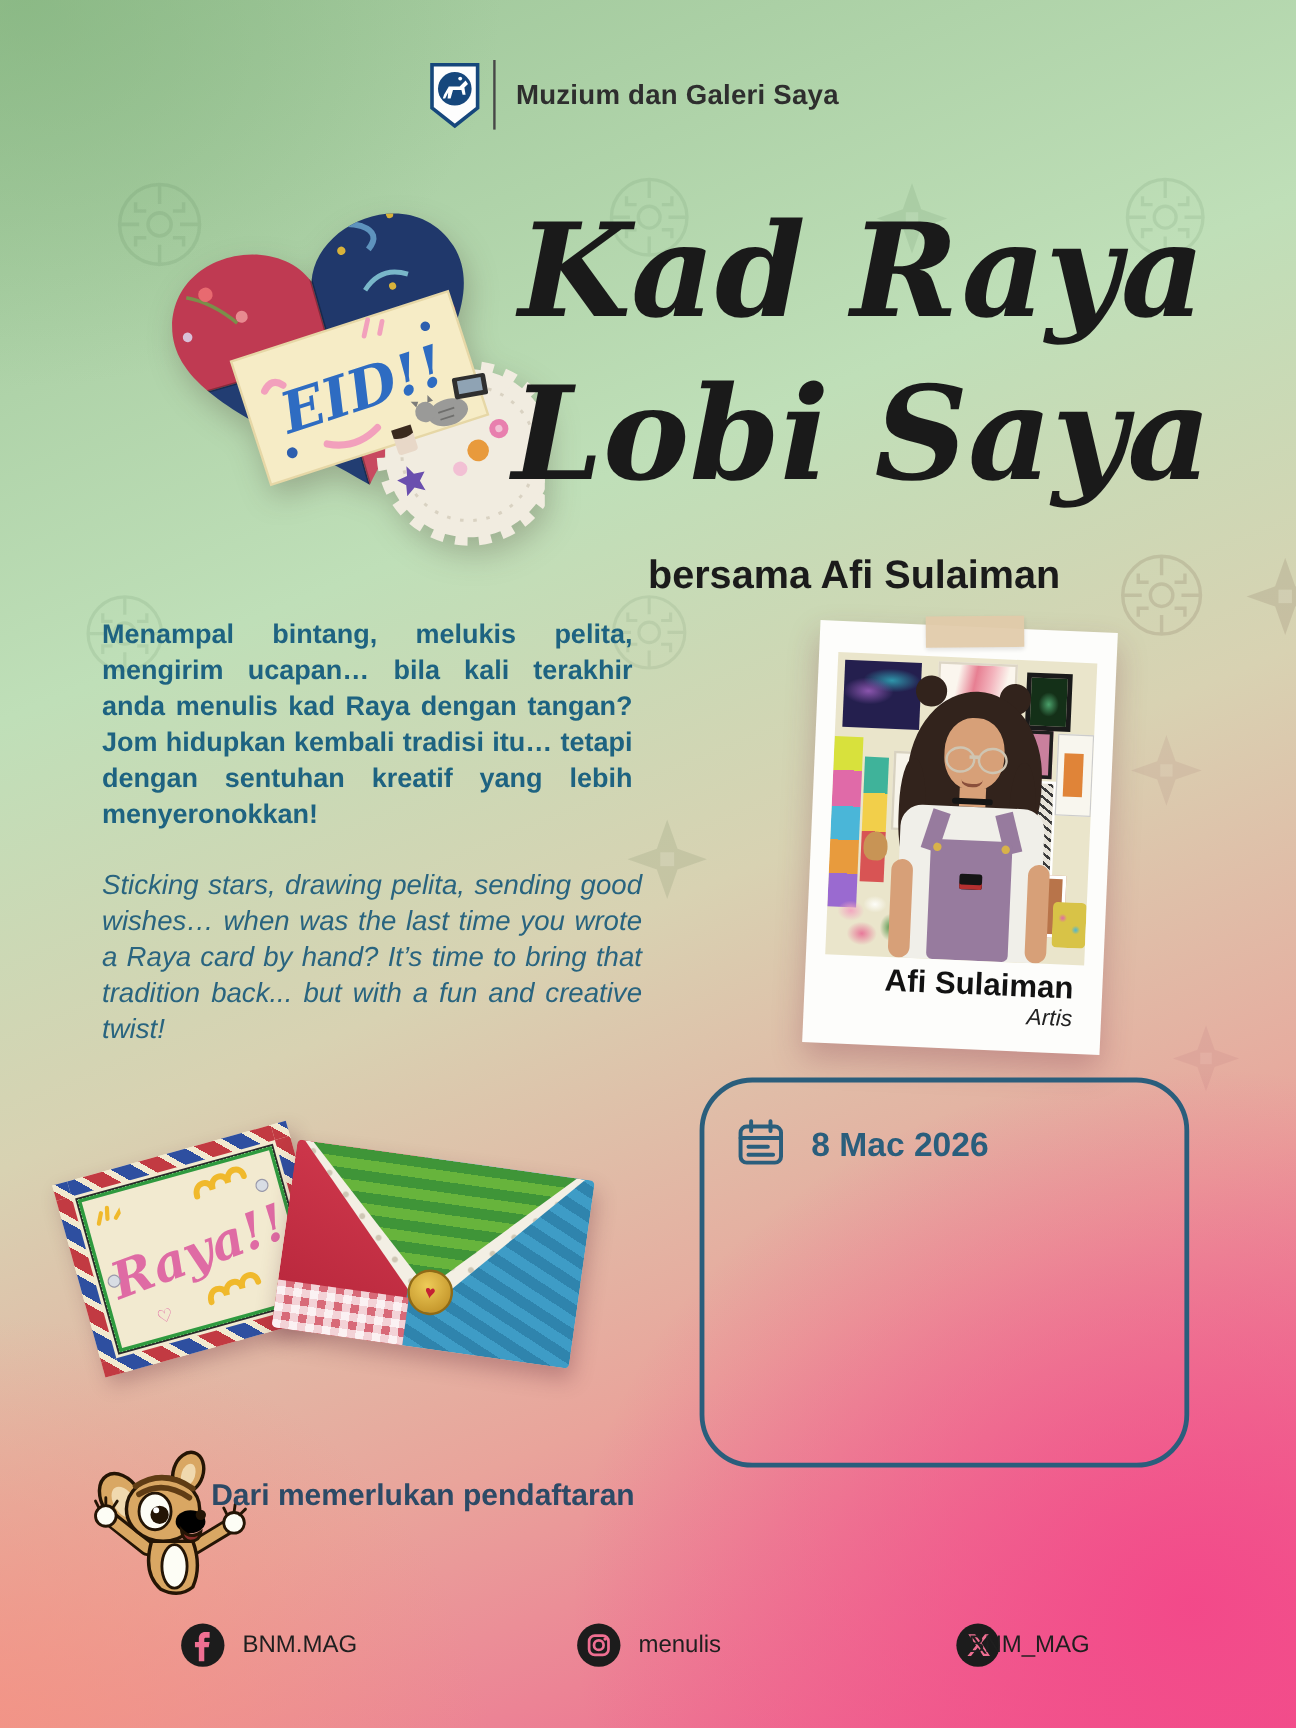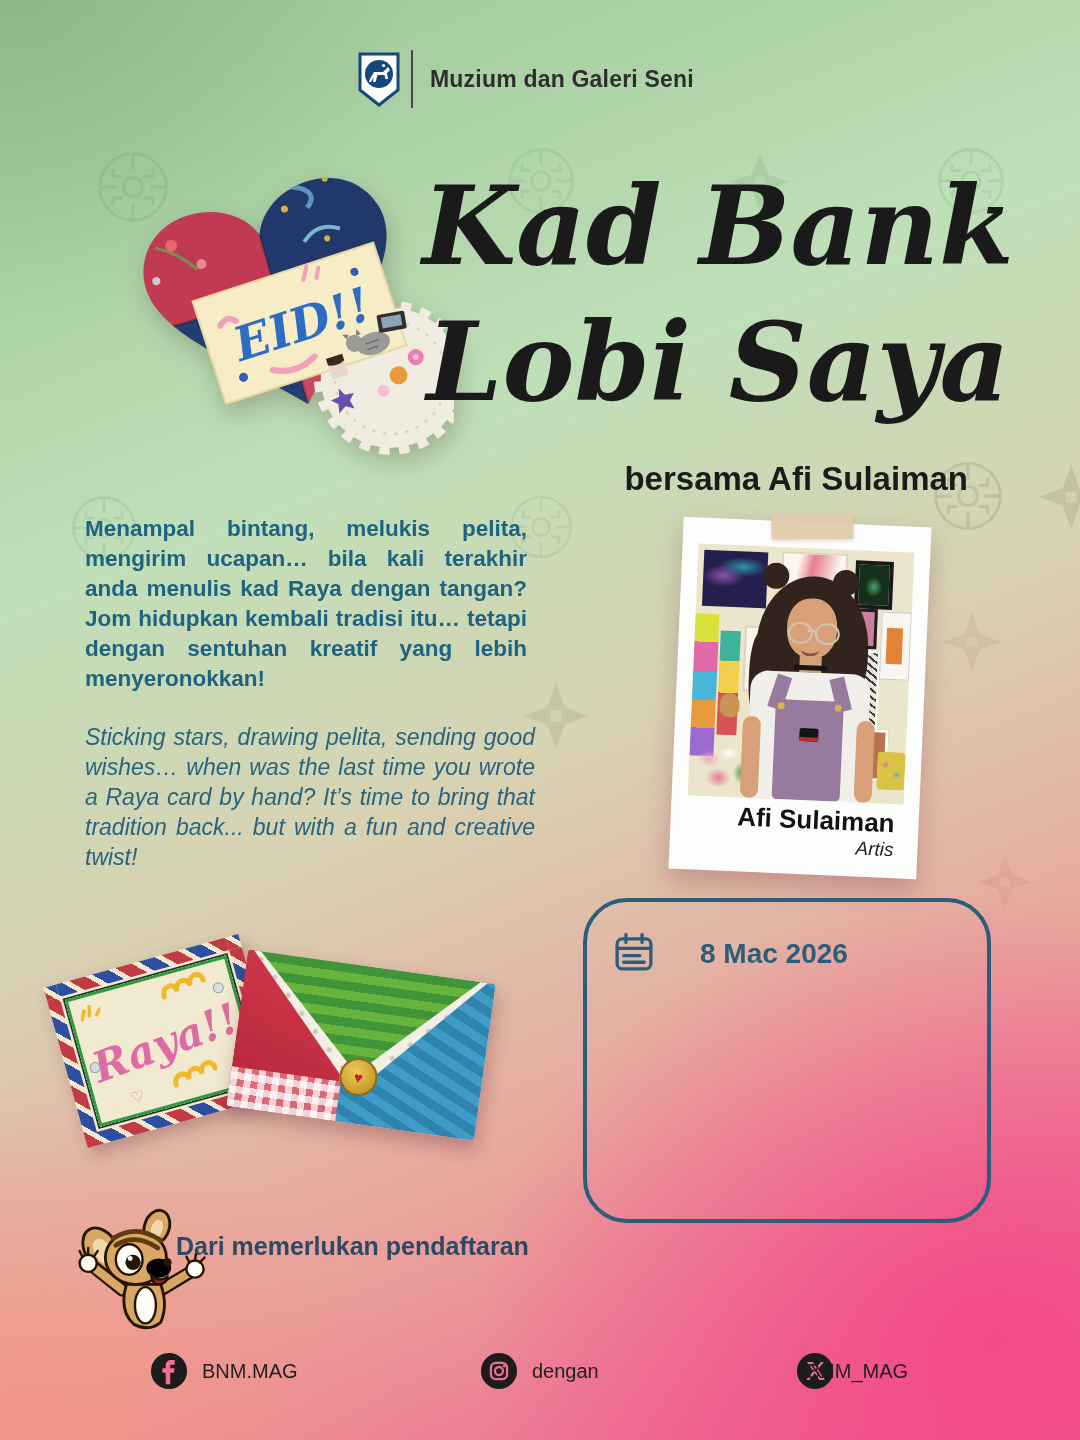--- a/index.html
+++ b/index.html
@@ -18,42 +18,42 @@
 
   
   .logo-shield{left:358px;top:52px;width:42px;height:55px;}
   .logo-divider{left:411px;top:50px;width:2px;height:58px;background:#474747;}
   .brand{left:430px;top:66px;width:300px;font-size:23px;font-weight:700;color:#2e2e2e;letter-spacing:.2px;}
 
   
   .title{left:418px;top:158px;width:600px;text-align:center;color:#1a1a1a;
          font-family:"DejaVu Serif",serif;font-style:italic;font-weight:bold;
          font-size:108px;line-height:1.26;}
-  .subtitle{left:540px;top:460px;width:428px;text-align:right;font-size:33px;font-weight:700;color:#1b1b1b;}
+  .subtitle{left:540px;top:460px;width:428px;text-align:left;font-size:33px;font-weight:700;color:#1b1b1b;}
 
   
   .intro-ms{left:85px;top:514px;width:442px;font-size:22.5px;line-height:30px;font-weight:700;color:#1e6381;text-align:justify;}
   .intro-en{left:85px;top:722px;width:450px;font-size:23px;line-height:30px;font-style:italic;color:#29647f;text-align:justify;}
 
   
   .polaroid{left:676px;top:522px;width:248px;height:352px;background:#fdfdfb;
             transform:rotate(2.5deg);box-shadow:0 12px 26px rgba(120,40,70,.28);}
   .tape{left:88px;top:-9px;width:82px;height:26px;background:#e2cbaa;opacity:.93;transform:rotate(-3deg);box-shadow:0 2px 4px rgba(0,0,0,.12);}
   .photo{left:16px;top:26px;width:216px;height:252px;background:#eae5cb;overflow:hidden;}
   .caption{left:0;top:282px;width:224px;text-align:right;}
   .caption .name{font-size:26px;font-weight:700;color:#121212;line-height:30px;}
   .caption .role{font-size:19px;font-style:italic;color:#222;line-height:24px;}
 
   
   .ph{position:absolute;}
   .slow-text{position:absolute;left:-6px;top:22px;transform:rotate(-90deg);font-size:12px;font-weight:700;color:#4a74c4;letter-spacing:2px;}
 
   
   .event-box{left:583px;top:898px;width:400px;height:317px;border:4px solid #2a5e7c;border-radius:44px;}
-  .event-row{position:absolute;display:flex;gap:44px;align-items:flex-start;left:612px;}
+  .event-row{position:absolute;display:flex;gap:20px;align-items:flex-start;left:612px;}
   .event-ic{width:44px;height:50px;flex:0 0 auto;}
   .event-label{font-size:28px;line-height:36px;font-weight:700;color:#2a5e7c;}
 
   
   .card-a{left:62px;top:958px;width:202px;height:166px;transform:rotate(-15.5deg);
           background:#f2ead0;border:13px solid;box-sizing:border-box;
           border-image:repeating-linear-gradient(45deg,#c23a42 0 12px,#f2ead0 12px 17px,#2e4fa0 17px 29px,#f2ead0 29px 34px) 13;
           box-shadow:3px 8px 16px rgba(90,30,50,.28);}
   .card-a-frame{position:absolute;inset:4px;border:3px solid #2f9a3f;box-shadow:0 0 0 1.5px #2b2b2b;}
   .raya-text{position:absolute;left:14px;top:48px;width:150px;text-align:center;transform:rotate(-5deg);
@@ -179,21 +179,21 @@
 
   <div class="abs logo-shield">
     <svg viewBox="0 0 42 55" width="42" height="55">
       <path d="M2 2h38v36L21 53 2 38Z" fill="#fdfdfd" stroke="#16477c" stroke-width="3"></path>
       <circle cx="21" cy="22" r="14" fill="#16477c"></circle>
       <circle cx="25.5" cy="13.5" r="1.6" fill="#fff"></circle>
       <path d="M12 27l4-7h9l5-5 2 3-3 3 1 6h-2.5l-1-4h-7l-2 7h-2.5l.5-5-2.5 5H11Z" fill="#fff"></path>
     </svg>
   </div>
   <div class="abs logo-divider"></div>
-  <div class="abs brand">Muzium dan Galeri Seni</div>
+  <div class="abs brand">Muzium dan Galeri Saya</div>
 
   <div class="abs heart-wrap">
     <svg viewBox="0 0 348 318" width="348" height="318">
       <defs>
           <clipPath id="hc">
             <path d="M174 76C157 28 70 20 52 80 36 136 112 186 174 252 236 186 312 136 296 80 278 20 191 28 174 76Z"></path>
           </clipPath>
         </defs>
       <g transform="rotate(-16 174 150)">
         <g clip-path="url(#hc)">
@@ -239,21 +239,21 @@
           <circle cx="266" cy="252" r="9" fill="#e89a3c"></circle>
             <circle cx="288" cy="240" r="8" fill="#e87fae"></circle>
             <circle cx="288" cy="240" r="3" fill="#f2c0d4"></circle>
             <circle cx="247" cy="262" r="6" fill="#f2c0d4"></circle>
         </g>
       </g>
     </svg>
   </div>
 
   <div class="abs title">
-    <div>Kad Bank</div>
+    <div>Kad Raya</div>
     <div>Lobi Saya</div>
   </div>
   <div class="abs subtitle">bersama Afi Sulaiman</div>
 
   <div class="abs intro-ms">Menampal bintang, melukis pelita, mengirim ucapan… bila kali terakhir anda menulis kad Raya dengan tangan? Jom hidupkan kembali tradisi itu… tetapi dengan sentuhan kreatif yang lebih menyeronokkan!</div>
   <div class="abs intro-en">Sticking stars, drawing pelita, sending good wishes… when was the last time you wrote a Raya card by hand? It’s time to bring that tradition back... but with a fun and creative twist!</div>
 
   <div class="abs polaroid">
     <div class="abs photo">
       <div class="ph" style="left:6px;top:6px;width:64px;height:56px;background:radial-gradient(30px 16px at 32% 45%,#8a55ad,transparent 70%),radial-gradient(34px 14px at 62% 28%,#2e95aa,transparent 70%),#241f4e"></div>
@@ -376,21 +376,21 @@
   </div>
   <div class="abs soc-label" style="left:202px">BNM.MAG</div>
   <div class="abs soc-ic" style="left:480px">
     <svg viewBox="0 0 40 40" width="38" height="38">
         <circle cx="20" cy="20" r="19" fill="#1c1c1c"></circle>
         <rect x="11.5" y="11.5" width="17" height="17" rx="5" fill="none" stroke="#ef6f92" stroke-width="2.4"></rect>
         <circle cx="20" cy="20" r="4.2" fill="none" stroke="#ef6f92" stroke-width="2.4"></circle>
         <circle cx="25.6" cy="14.6" r="1.6" fill="#ef6f92"></circle>
       </svg>
   </div>
-  <div class="abs soc-label" style="left:532px">dengan</div>
+  <div class="abs soc-label" style="left:532px">menulis</div>
   <div class="abs soc-ic" style="left:796px">
     <svg viewBox="0 0 40 40" width="38" height="38">
         <circle cx="20" cy="20" r="19" fill="#1c1c1c"></circle>
         <path d="M11.5 10.5h6L21.6 16l4.6-5.5h3.2l-6.3 7.6 7.4 11.4h-6L19.9 22l-6 7.5h-3.2l7.6-9.3Zm3.3 2.2 10.8 14.7h2.2L17 12.7Z" fill="#ef6f92"></path>
       </svg>
   </div>
   <div class="abs soc-label" style="left:807px">BNM_MAG</div>
 
 </div>
 

